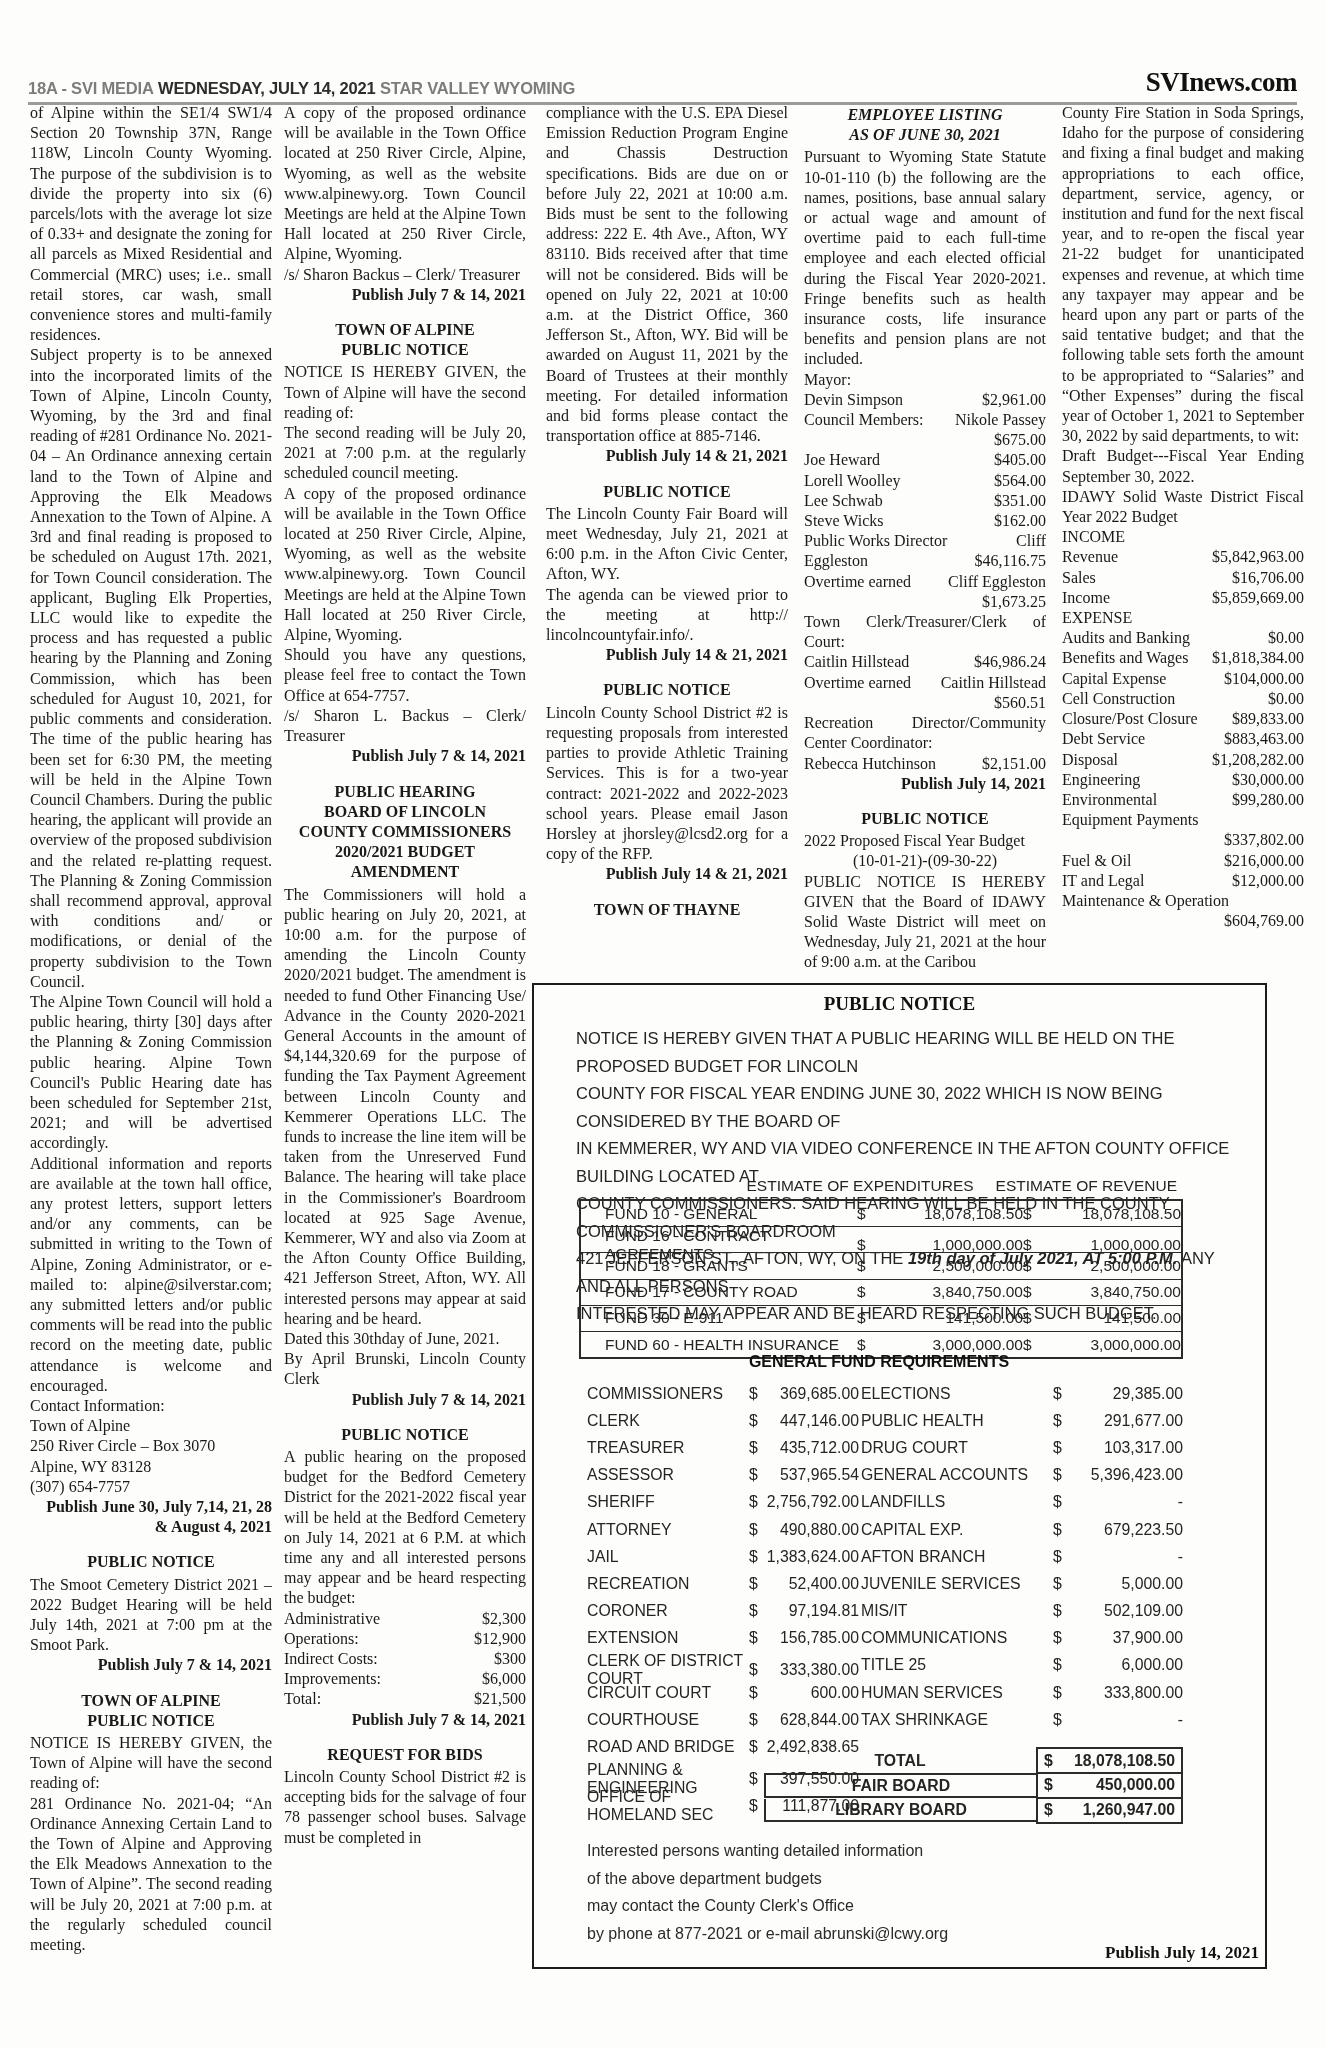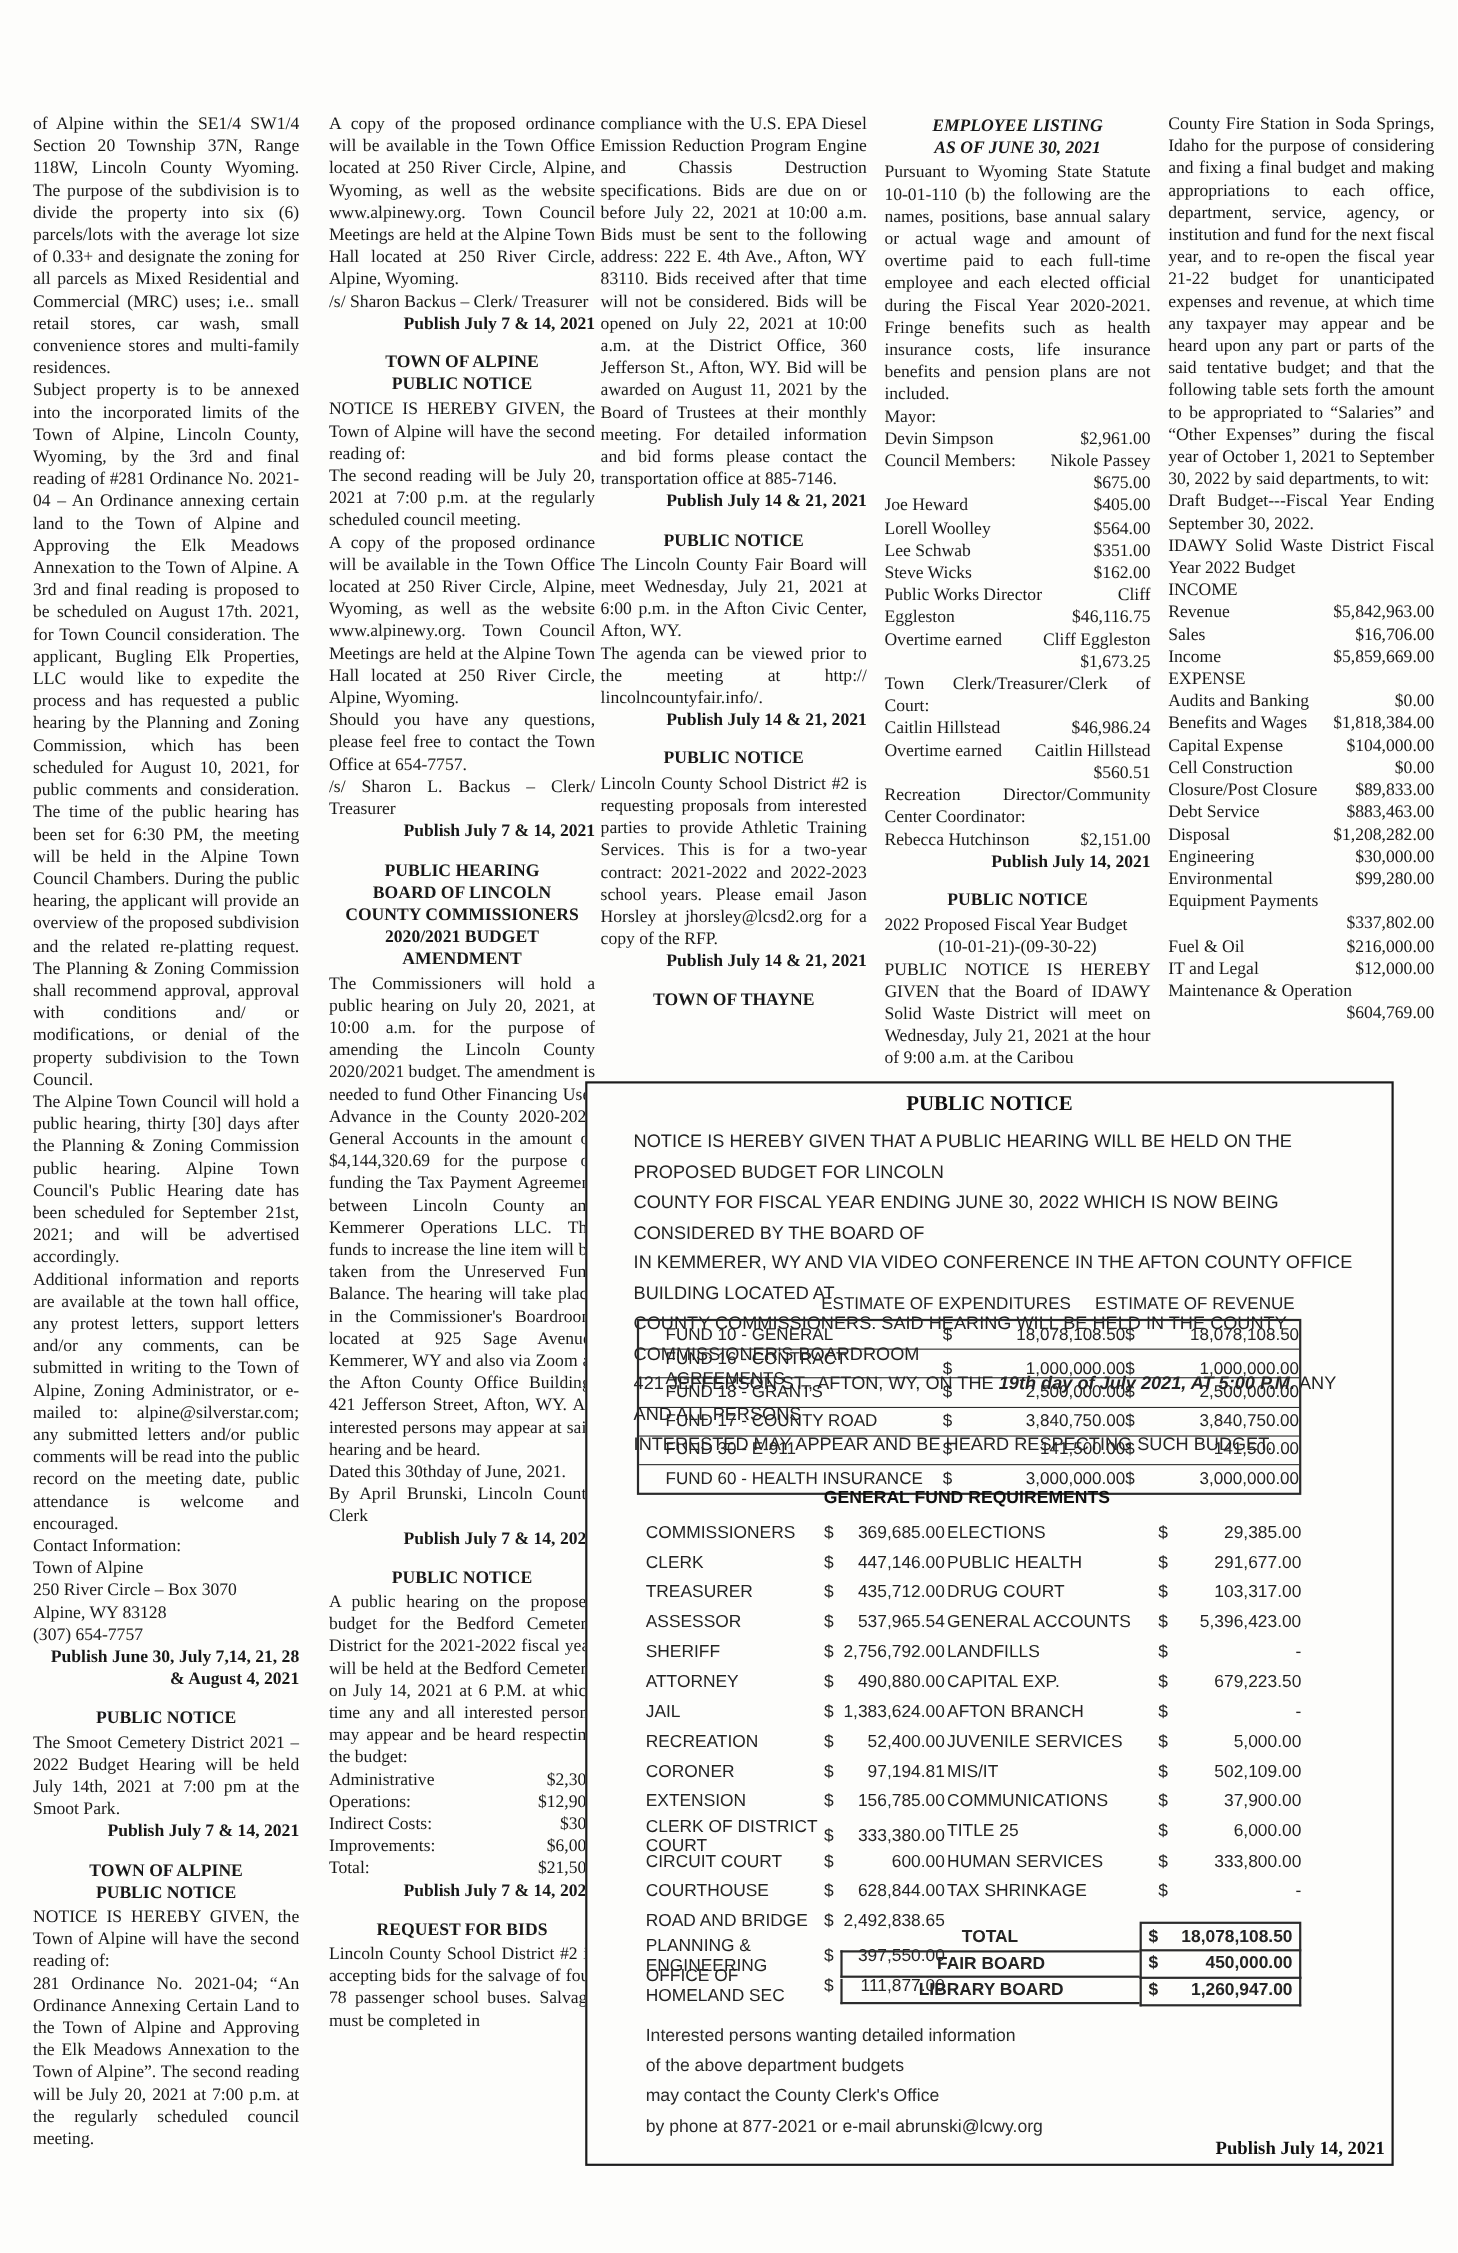--- a/index.html
+++ b/index.html
@@ -59,20 +59,28 @@
   .total-row.boxed + .total-row.boxed .tlabel{border-top:none;}
   .nb-footer{position:absolute;top:852px;left:53px;font-size:16px;line-height:27.5px;color:#2a2a2a;}
   .nb-publish{position:absolute;bottom:4px;right:6px;font-family:"Liberation Serif", serif;
               font-weight:700;font-size:17px;color:#111;}
 </style>
 </head>
 <body>
 
 <div class="page">
 
+  <div class="masthead">
+    <div class="mast-left">
+      <span class="mast-pageid">18A - SVI MEDIA</span>
+      <span class="mast-date">WEDNESDAY, JULY 14, 2021</span>
+      <span class="mast-region">STAR VALLEY WYOMING</span>
+    </div>
+    <div class="mast-site">SVInews.com</div>
+  </div>
 
   <div class="col" id="col-0" style="left:30px;height:1945px;">
       <div class="para">of Alpine within the SE1/4 SW1/4 Section 20 Township 37N, Range 118W, Lincoln County Wyoming. The purpose of the subdivision is to divide the property into six (6) parcels/lots with the average lot size of 0.33+ and designate the zoning for all parcels as Mixed Residential and Commercial (MRC) uses; i.e.. small retail stores, car wash, small convenience stores and multi-family residences.</div>
       <div class="para">Subject property is to be annexed into the incorporated limits of the Town of Alpine, Lincoln County, Wyoming, by the 3rd and final reading of #281 Ordinance No. 2021-04 – An Ordinance annexing certain land to the Town of Alpine and Approving the Elk Meadows Annexation to the Town of Alpine. A 3rd and final reading is proposed to be scheduled on August 17th. 2021, for Town Council consideration. The applicant, Bugling Elk Properties, LLC would like to expedite the process and has requested a public hearing by the Planning and Zoning Commission, which has been scheduled for August 10, 2021, for public comments and consideration. The time of the public hearing has been set for 6:30 PM, the meeting will be held in the Alpine Town Council Chambers. During the public hearing, the applicant will provide an overview of the proposed subdivision and the related re-platting request. The Planning &amp; Zoning Commission shall recommend approval, approval with conditions and/ or modifications, or denial of the property subdivision to the Town Council.</div>
       <div class="para">The Alpine Town Council will hold a public hearing, thirty [30] days after the Planning &amp; Zoning Commission public hearing. Alpine Town Council's Public Hearing date has been scheduled for September 21st, 2021; and will be advertised accordingly.</div>
       <div class="para">Additional information and reports are available at the town hall office, any protest letters, support letters and/or any comments, can be submitted in writing to the Town of Alpine, Zoning Administrator, or e-mailed to: alpine@silverstar.com; any submitted letters and/or public comments will be read into the public record on the meeting date, public attendance is welcome and encouraged.</div>
       <div class="tline">Contact Information:</div>
       <div class="tline">Town of Alpine</div>
       <div class="tline">250 River Circle – Box 3070</div>
       <div class="tline">Alpine, WY  83128</div>
@@ -83,21 +91,21 @@
       </div>
       <div class="para">The Smoot Cemetery District 2021 – 2022 Budget Hearing will be held July 14th, 2021 at 7:00 pm at the Smoot Park.</div>
       <div class="publish">Publish July 7 &amp; 14, 2021</div>
       <div class="heading">
         <div>TOWN OF ALPINE</div>
         <div>PUBLIC NOTICE</div>
       </div>
       <div class="para">NOTICE IS HEREBY GIVEN, the Town of Alpine will have the second reading of:</div>
       <div class="para">281 Ordinance No. 2021-04; “An Ordinance Annexing Certain Land to the Town of Alpine and Approving the Elk Meadows Annexation to the Town of Alpine”. The second reading will be July 20, 2021 at 7:00 p.m. at the regularly scheduled council meeting.</div>
     </div>
-  <div class="col" id="col-1" style="left:299px;height:1945px;">
+  <div class="col" id="col-1" style="left:284px;height:1945px;">
       <div class="para">A copy of the proposed ordinance will be available in the Town Office located at 250 River Circle, Alpine, Wyoming, as well as the website www.alpinewy.org. Town Council Meetings are held at the Alpine Town Hall located at 250 River Circle, Alpine, Wyoming.</div>
       <div class="para">/s/ Sharon Backus – Clerk/ Treasurer</div>
       <div class="publish">Publish July 7 &amp; 14, 2021</div>
       <div class="heading">
         <div>TOWN OF ALPINE</div>
         <div>PUBLIC NOTICE</div>
       </div>
       <div class="para">NOTICE IS HEREBY GIVEN, the Town of Alpine will have the second reading of:</div>
       <div class="para">The second reading will be July 20, 2021 at 7:00 p.m. at the regularly scheduled council meeting.</div>
       <div class="para">A copy of the proposed ordinance will be available in the Town Office located at 250 River Circle, Alpine, Wyoming, as well as the website www.alpinewy.org. Town Council Meetings are held at the Alpine Town Hall located at 250 River Circle, Alpine, Wyoming.</div>

